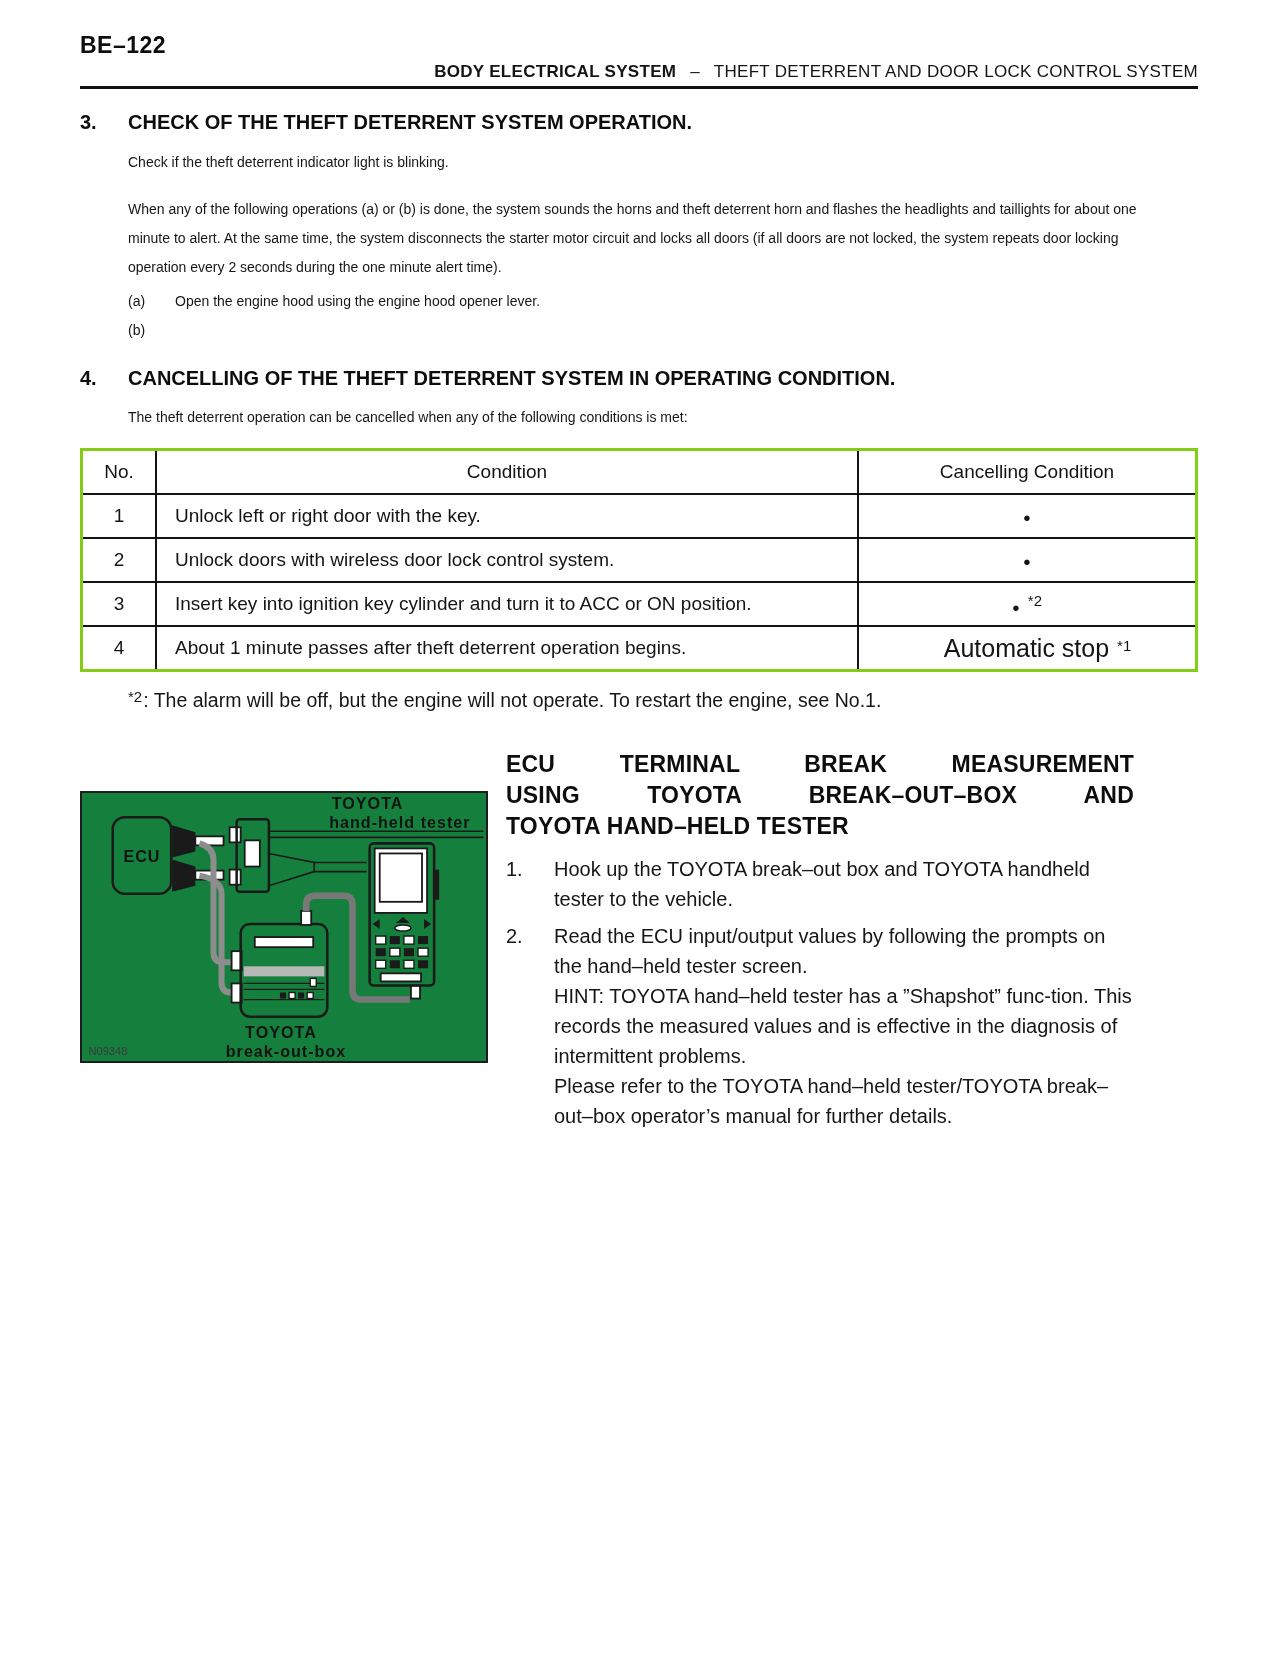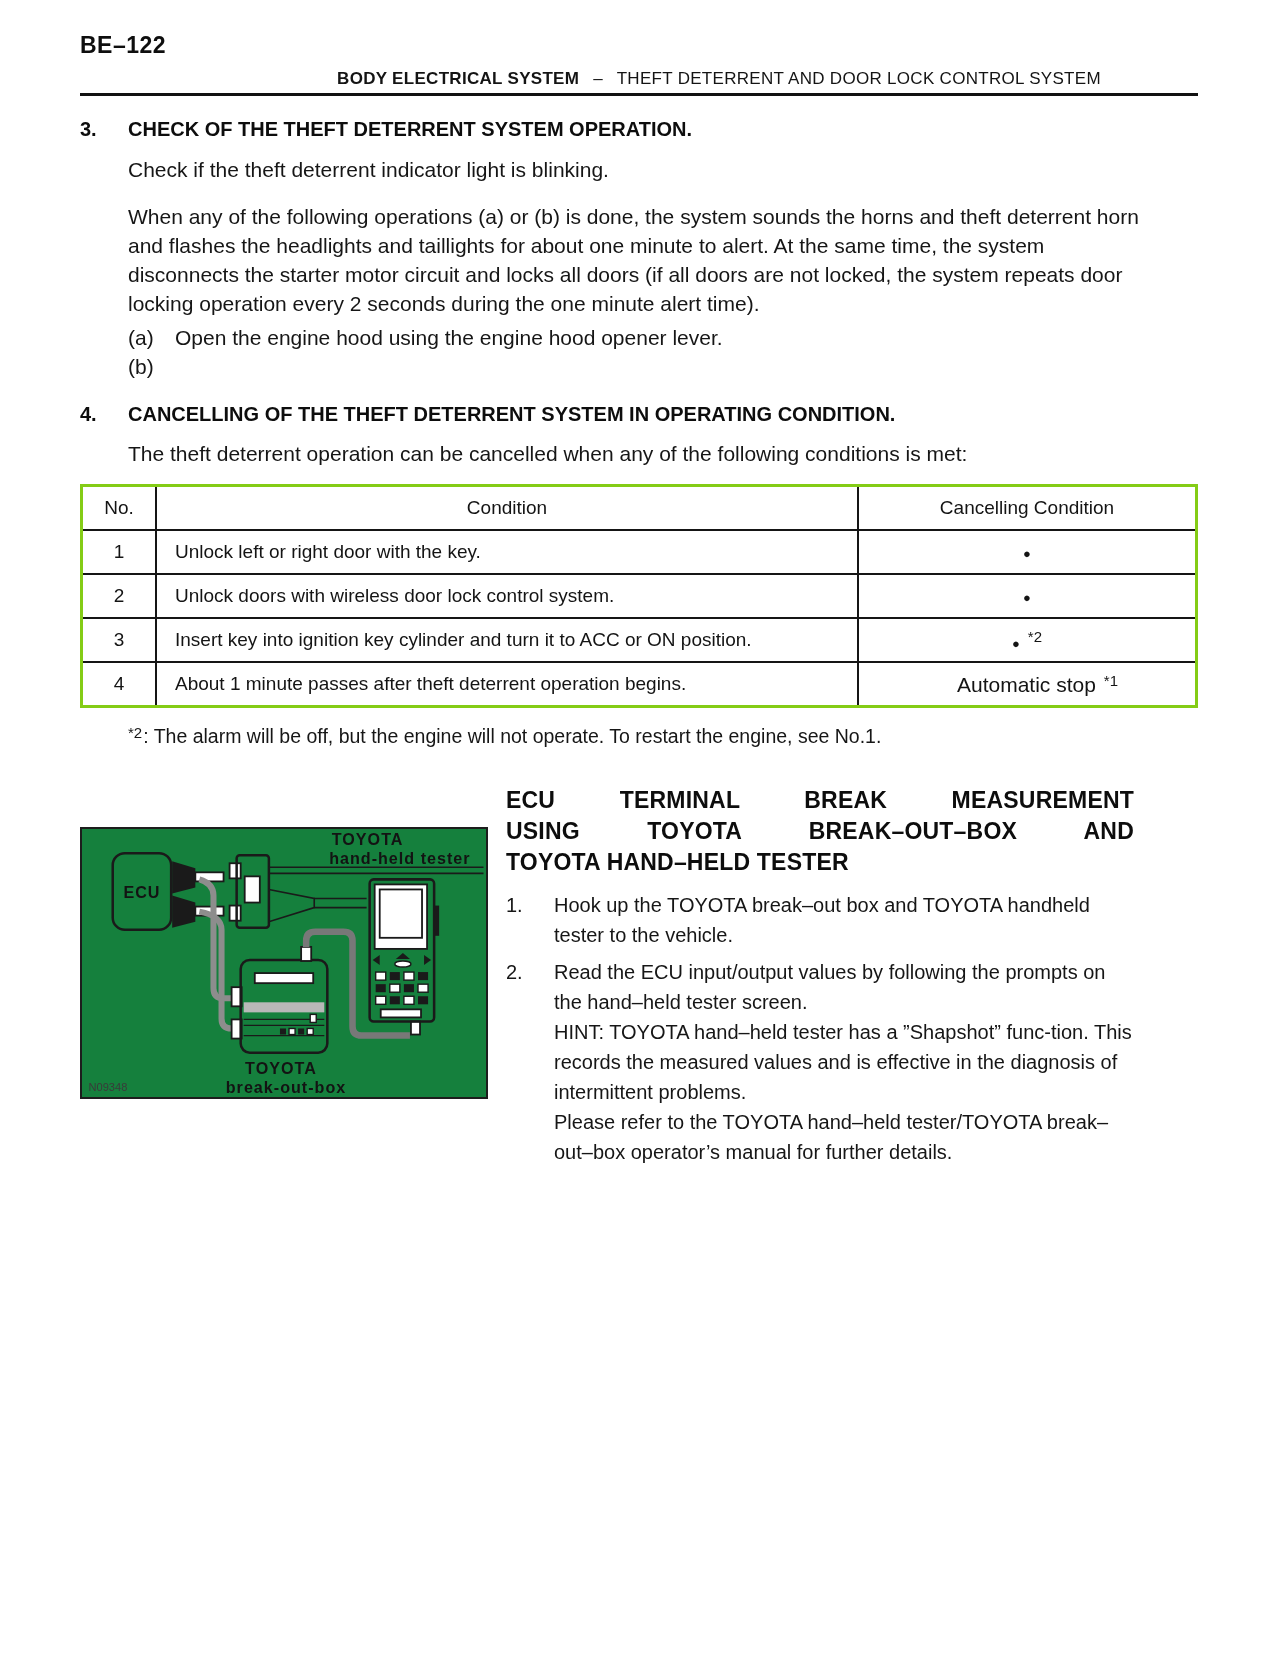--- a/index.html
+++ b/index.html
@@ -3,46 +3,46 @@
 <meta charset="utf-8">
 <style>
   html,body { margin:0; padding:0; background:#ffffff; }
   .page {
     width:1280px; height:1656px; background:#fff; position:relative;
     box-sizing:border-box; padding:32px 82px 0 80px;
     font-family:"Liberation Sans", sans-serif; color:#161616;
   }
   
   .page-code { font-size:23px; font-weight:bold; letter-spacing:.5px; color:#0e0e0e; }
-  .header-line { font-size:17px; margin-top:10px; text-align:center; padding-left:160px; white-space:nowrap; color:#141414; }
+  .header-line { font-size:17px; margin-top:3px; text-align:right; padding-left:160px; white-space:nowrap; color:#141414; }
   .hl-left  { font-weight:bold; letter-spacing:.3px; }
   .hl-dash  { margin:0 14px; }
   .hl-right { letter-spacing:.3px; }
   .rule { height:3px; background:#121212; margin-top:4px; }
   
   .sec { margin-top:22px; }
   .sec-head { display:flex; font-size:20px; font-weight:bold; color:#0d0d0d; }
   .sec-num { width:48px; flex:none; }
-  .sec-body { margin-left:48px; margin-right:38px; font-size:21px; line-height:29px; }
+  .sec-body { margin-left:48px; margin-right:38px; font-size:14px; line-height:29px; }
   .p1 { margin:14px 0 18px; }
   .p2 { margin:0 0 5px; }
   .ab { display:flex; }
   .ab-label { width:47px; flex:none; }
   .intro { margin-top:13px; }
   
   .tbl { border-collapse:collapse; width:100%; margin-top:16px; border:3px solid #84cc16; table-layout:fixed; }
   .tbl th, .tbl td { border:2px solid #151515; font-weight:normal; text-align:center; font-size:19px; color:#141414; }
   .tbl th { height:40px; }
   .tbl td { height:40px; }
   .col-no { width:70px; }
   .col-cond { width:698px; }
   td.cond { text-align:left; padding-left:18px; }
   .bullet { font-size:13px; }
   .note { font-size:15px; vertical-align:6px; margin-left:8px; }
-  .optext { font-size:21px;margin-left:21px; }
+  .optext { font-size:25px;margin-left:21px; }
   
   .fns { margin-left:48px; margin-top:10px; font-size:19.5px; line-height:30px; }
   .fn-sup { font-size:15px; vertical-align:5px; margin-right:1px; }
   
   .cols { display:flex; margin-top:34px; }
   .fig { width:404px; height:268px; flex:none; margin-top:42px; border:2.5px solid #1d1d1d; box-sizing:content-box; background:#15803d; }
   .fig svg { display:block; width:100%; height:100%; }
   .right { margin-left:18px; width:628px; }
   .rh-line { font-size:23px; font-weight:bold; line-height:31px; color:#0d0d0d; letter-spacing:.2px; }
   .rh-just { text-align:justify; text-align-last:justify; }

